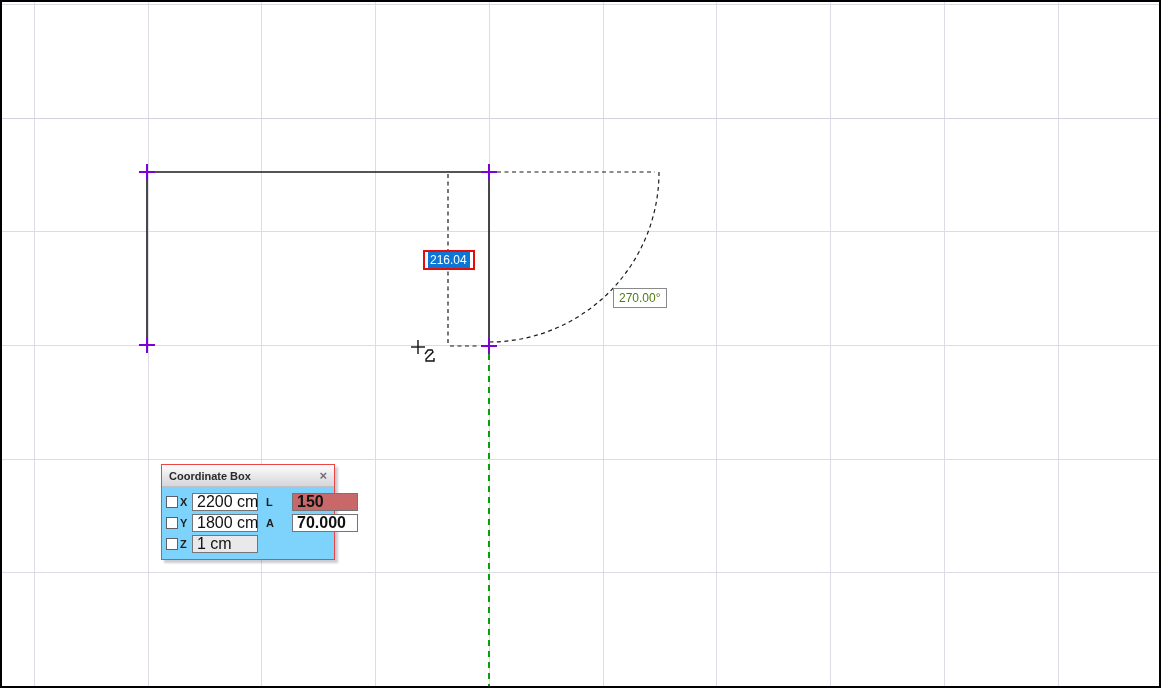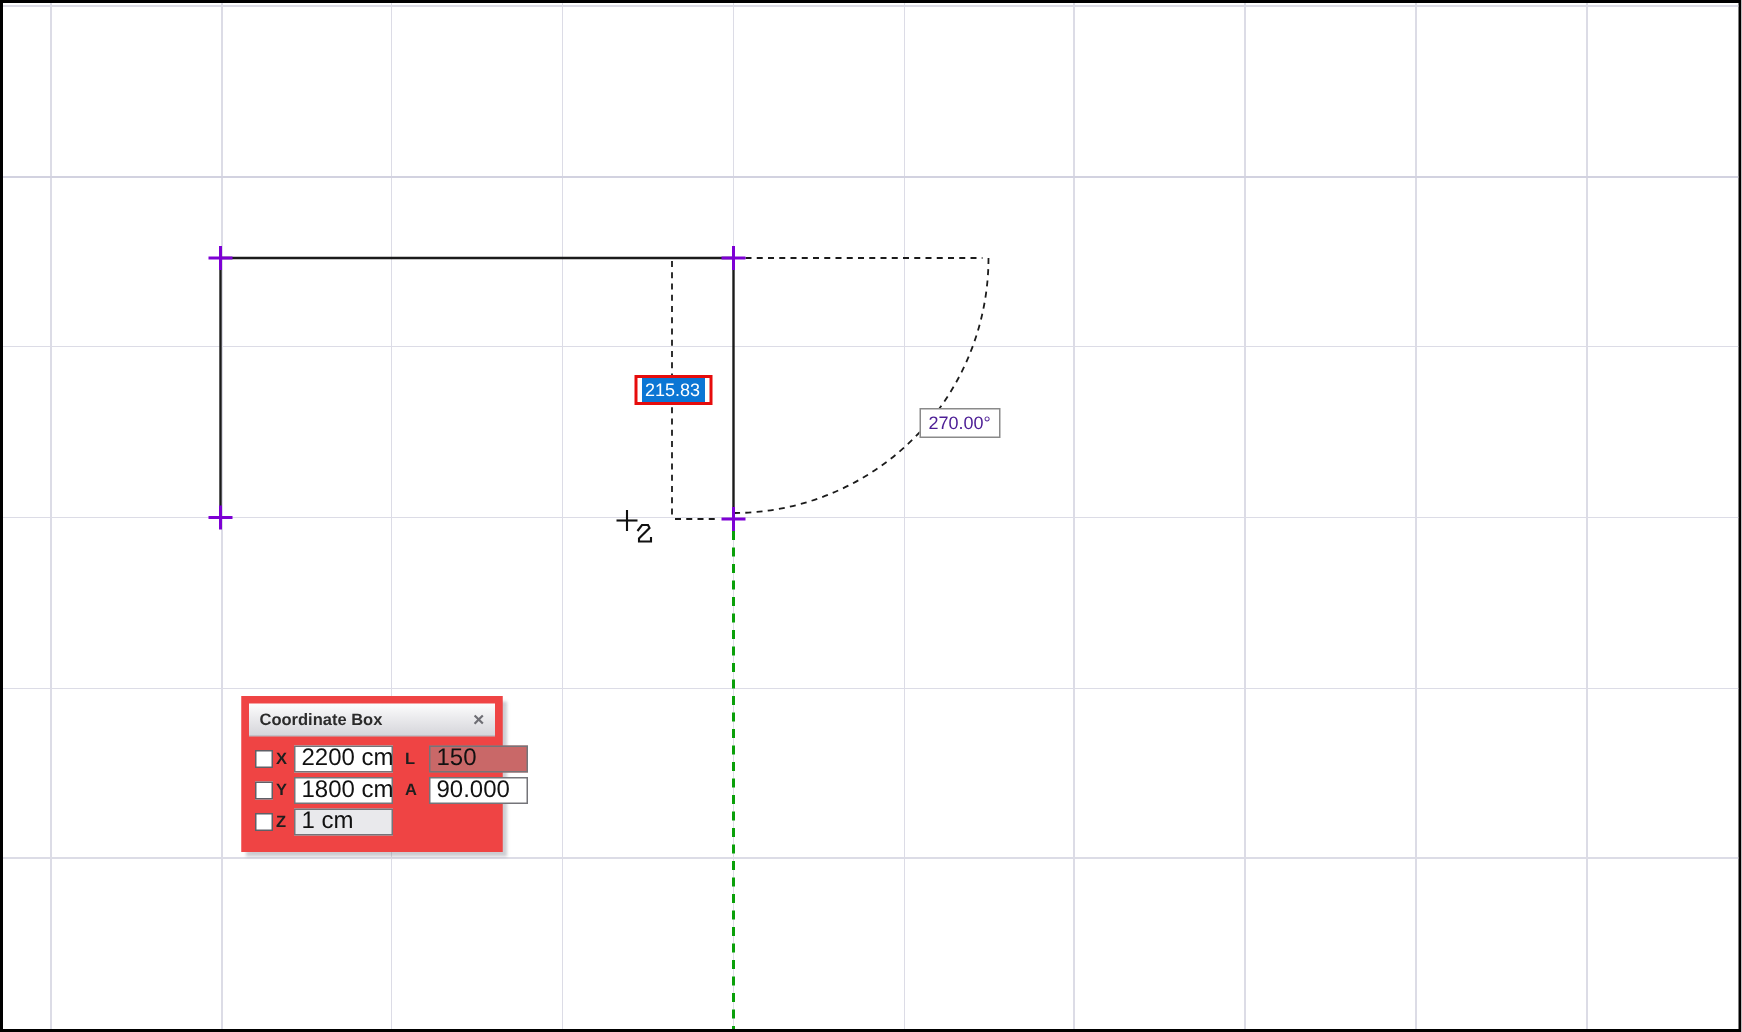--- a/index.html
+++ b/index.html
@@ -20,30 +20,30 @@
     height:20px; min-width:52px;
   }
   .edit-box .sel {
     background:#0b76d4; color:#ffffff;
     font-size:12px; line-height:14px; padding:1px 3px 1px 2px;
     font-family:"Liberation Sans",sans-serif; white-space:nowrap;
   }
 
   
   .angle-box {
-    position:absolute; left:611px; top:270px;
+    position:absolute; left:611px; top:286px;
     border:1px solid #8a8a8a; background:#ffffff;
-    padding:2px 5px; font-size:12px; color:#4c1d95;
+    padding:2px 5px; font-size:12px; color:#4d7c0f;
     font-family:"Liberation Sans",sans-serif; white-space:nowrap;text-align:right;
   }
 
   
   .palette {
     position:absolute; left:159px; top:462px; width:174px;
-    background:#ef4444; border:5px solid #ef4444;
+    background:#7dd3fc; border:1px solid #ef4444;
     box-shadow:3px 3px 2px rgba(110,110,125,0.35);
   }
   .pal-title {
     height:22px; display:flex; align-items:center;
     background:linear-gradient(#fdfdfd,#e7e7ea 55%,#d6d6db);
     border-bottom:1px solid #c0c0c6; padding:0 6px 0 7px;
   }
   .pal-title .title-text {
     font-size:11px; font-weight:bold; color:#2b2b2b; flex:1;
   }
@@ -66,21 +66,21 @@
     border:1px solid #747479; display:flex; align-items:center;
     padding:0 4px; font-size:16px; color:#111111; flex:none;
     white-space:nowrap;
   }
   .cb-field.hl { background:#c96868; }
   .cb-field.disabled { background:#e9e9ec; }
   .cb-label2 {
     font-size:11px; font-weight:bold; color:#1e1e1e;
     width:13px; margin-left:8px; flex:none;
   }
-  .cb-field2 { margin-left:3px; }
+  .cb-field2 { margin-left:13px;font-weight:bold; }
 </style>
 </head>
 <body>
 
 <div class="screen">
 
   <svg class="canvas-svg" width="1157" height="684" viewBox="2 2 1157 684" xmlns="http://www.w3.org/2000/svg">
 
     <g stroke="#dcdce6" stroke-width="1" shape-rendering="crispEdges">
       <line x1="34" y1="2" x2="34" y2="686"></line>
@@ -139,21 +139,21 @@
     </g>
 
     <g stroke="#111111" fill="none">
       <line x1="411" y1="347" x2="425" y2="347" stroke-width="1.4"></line>
       <line x1="418" y1="340" x2="418" y2="354" stroke-width="1.4"></line>
       <path d="M 425 354 L 428 350 L 432 350 L 433 352 L 426 359 L 426 361 L 434 361 L 434 358" stroke-width="1.4" stroke-linejoin="miter"></path>
     </g>
   </svg>
 
   <div class="edit-box">
-    <span class="sel">215.83</span>
+    <span class="sel">216.04</span>
   </div>
 
   <div class="angle-box">
     <span>270.00°</span>
   </div>
 
   <div class="palette">
     <div class="pal-title">
       <span class="title-text">Coordinate Box</span>
       <span class="pal-close">×</span>
@@ -166,21 +166,21 @@
         <span class="cb-field">2200 cm</span>
         <span class="cb-label2">L</span>
         <span class="cb-field cb-field2 hl">150</span>
       </div>
 
       <div class="cb-row">
         <span class="cb-check"></span>
         <span class="cb-axis">Y</span>
         <span class="cb-field">1800 cm</span>
         <span class="cb-label2">A</span>
-        <span class="cb-field cb-field2">90.000</span>
+        <span class="cb-field cb-field2">70.000</span>
       </div>
 
       <div class="cb-row">
         <span class="cb-check"></span>
         <span class="cb-axis">Z</span>
         <span class="cb-field disabled">1 cm</span>
       </div>
 
     </div>
   </div>

